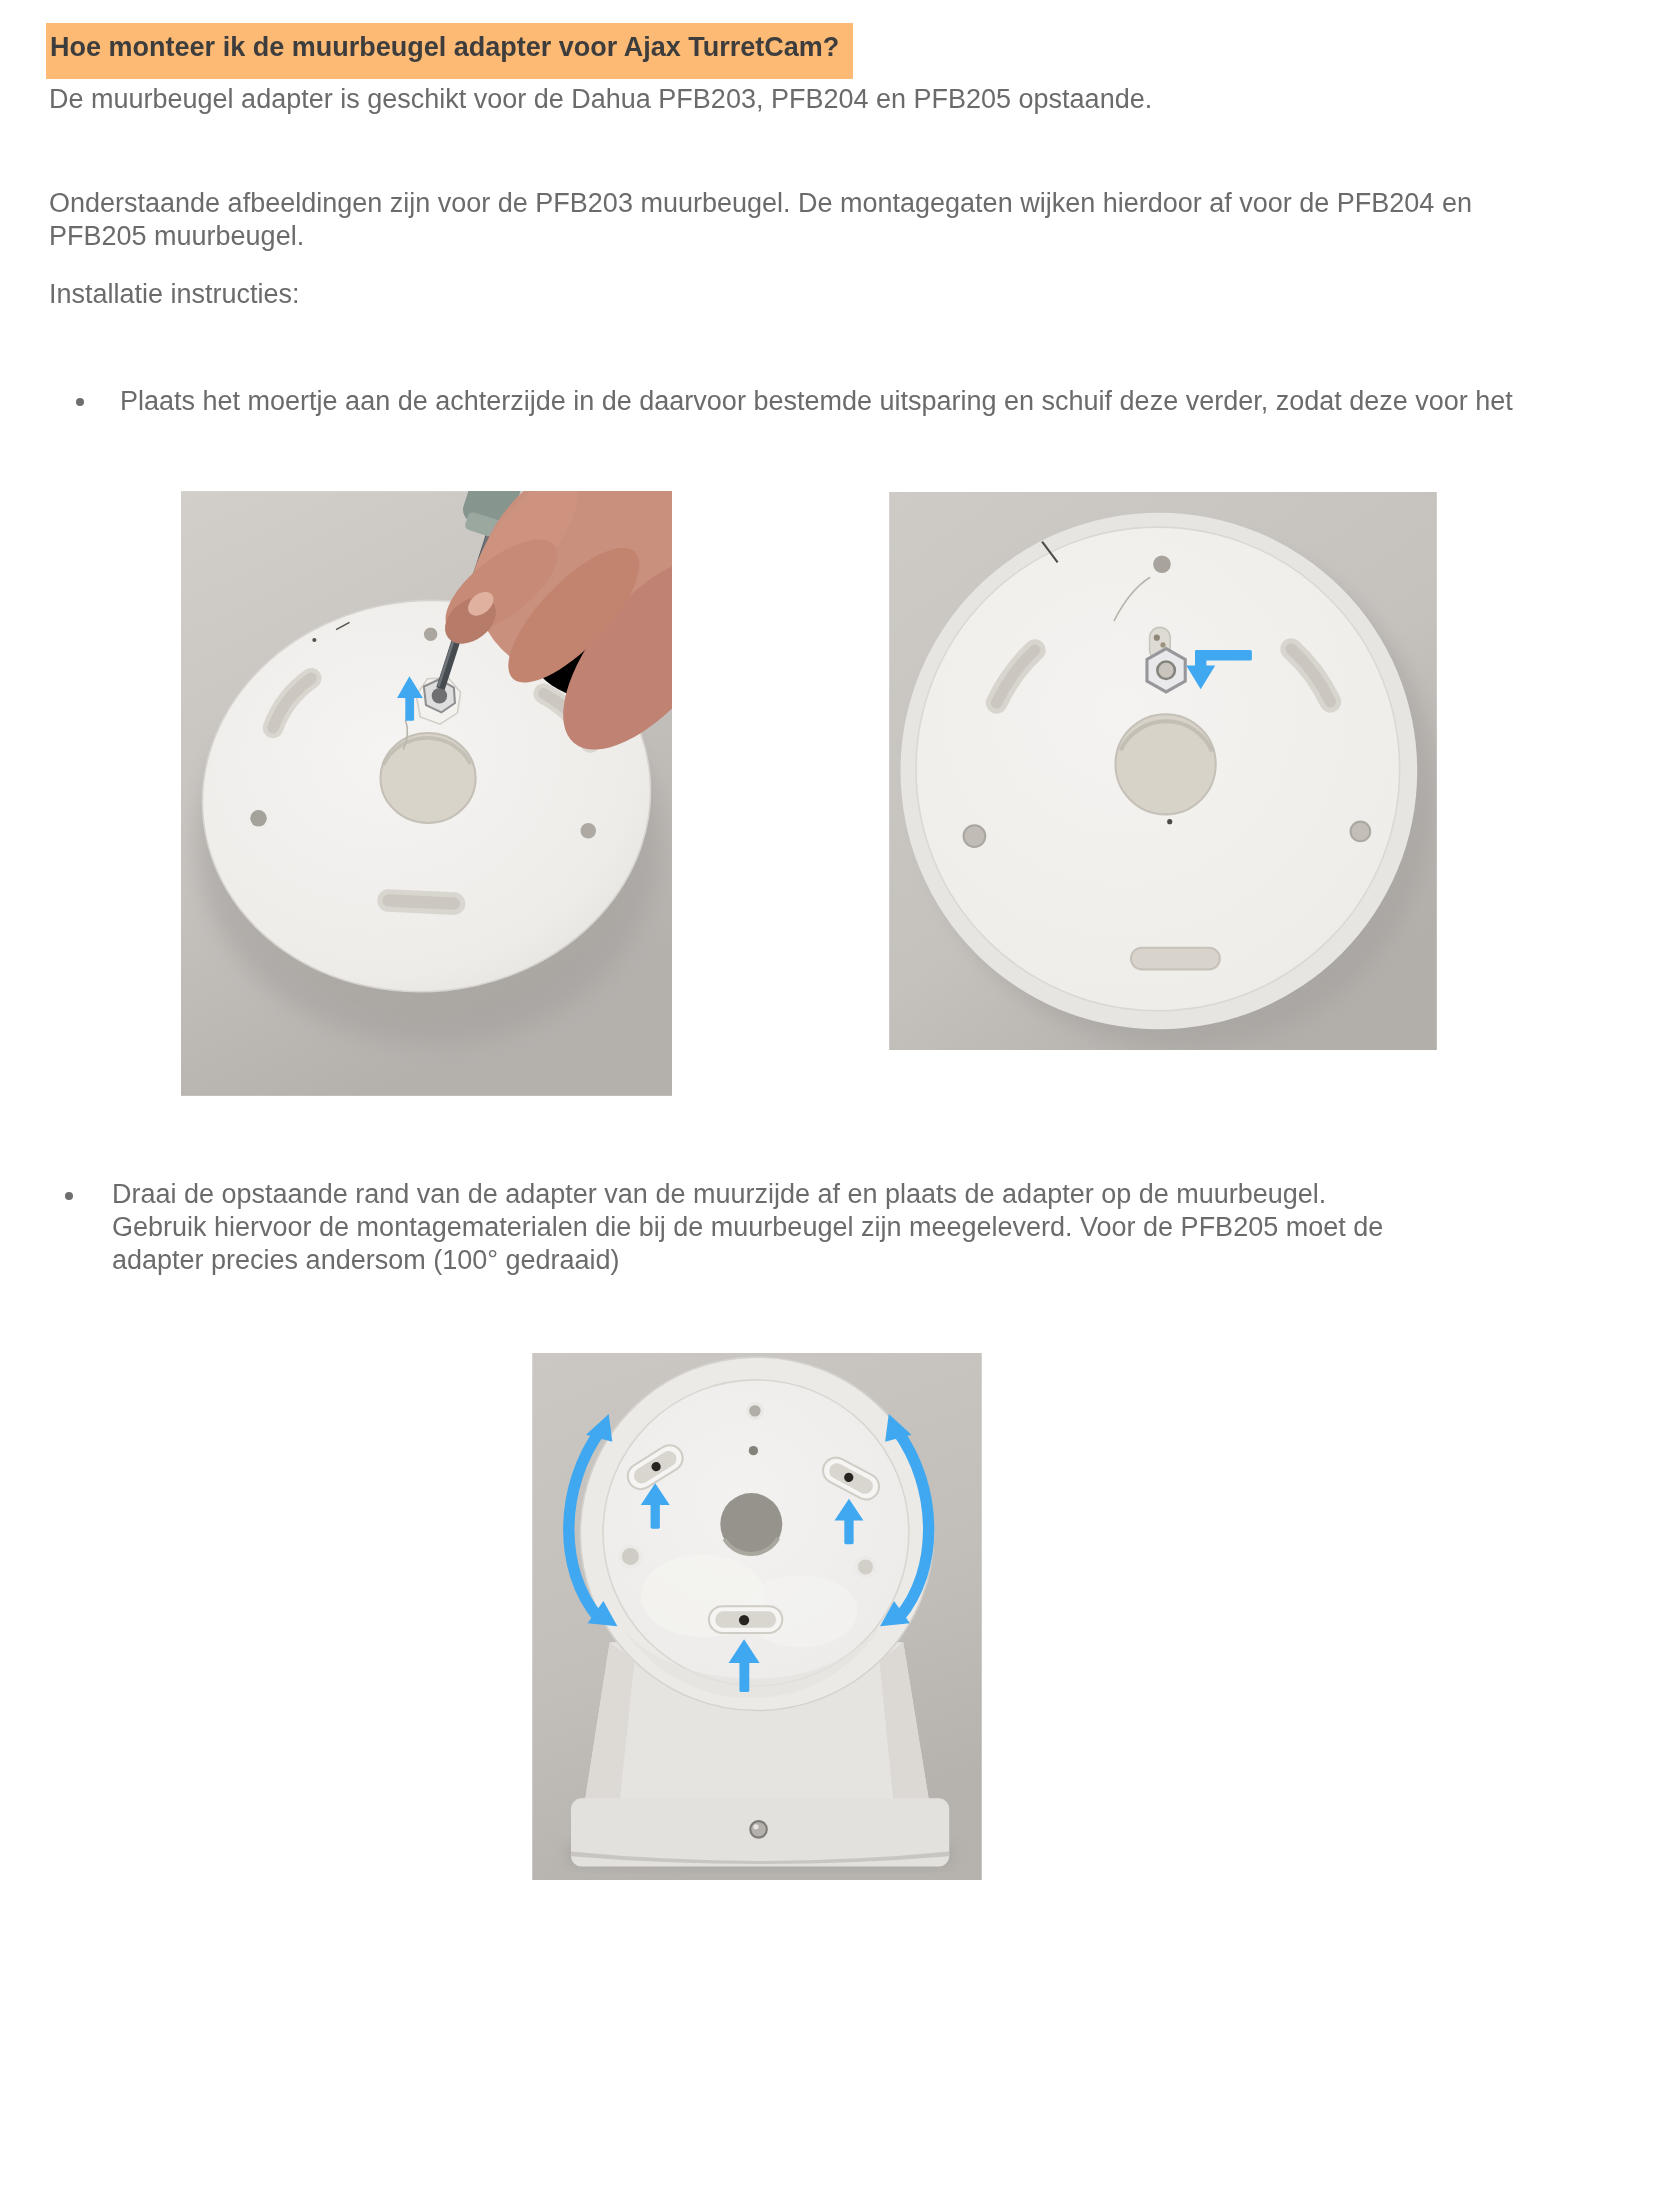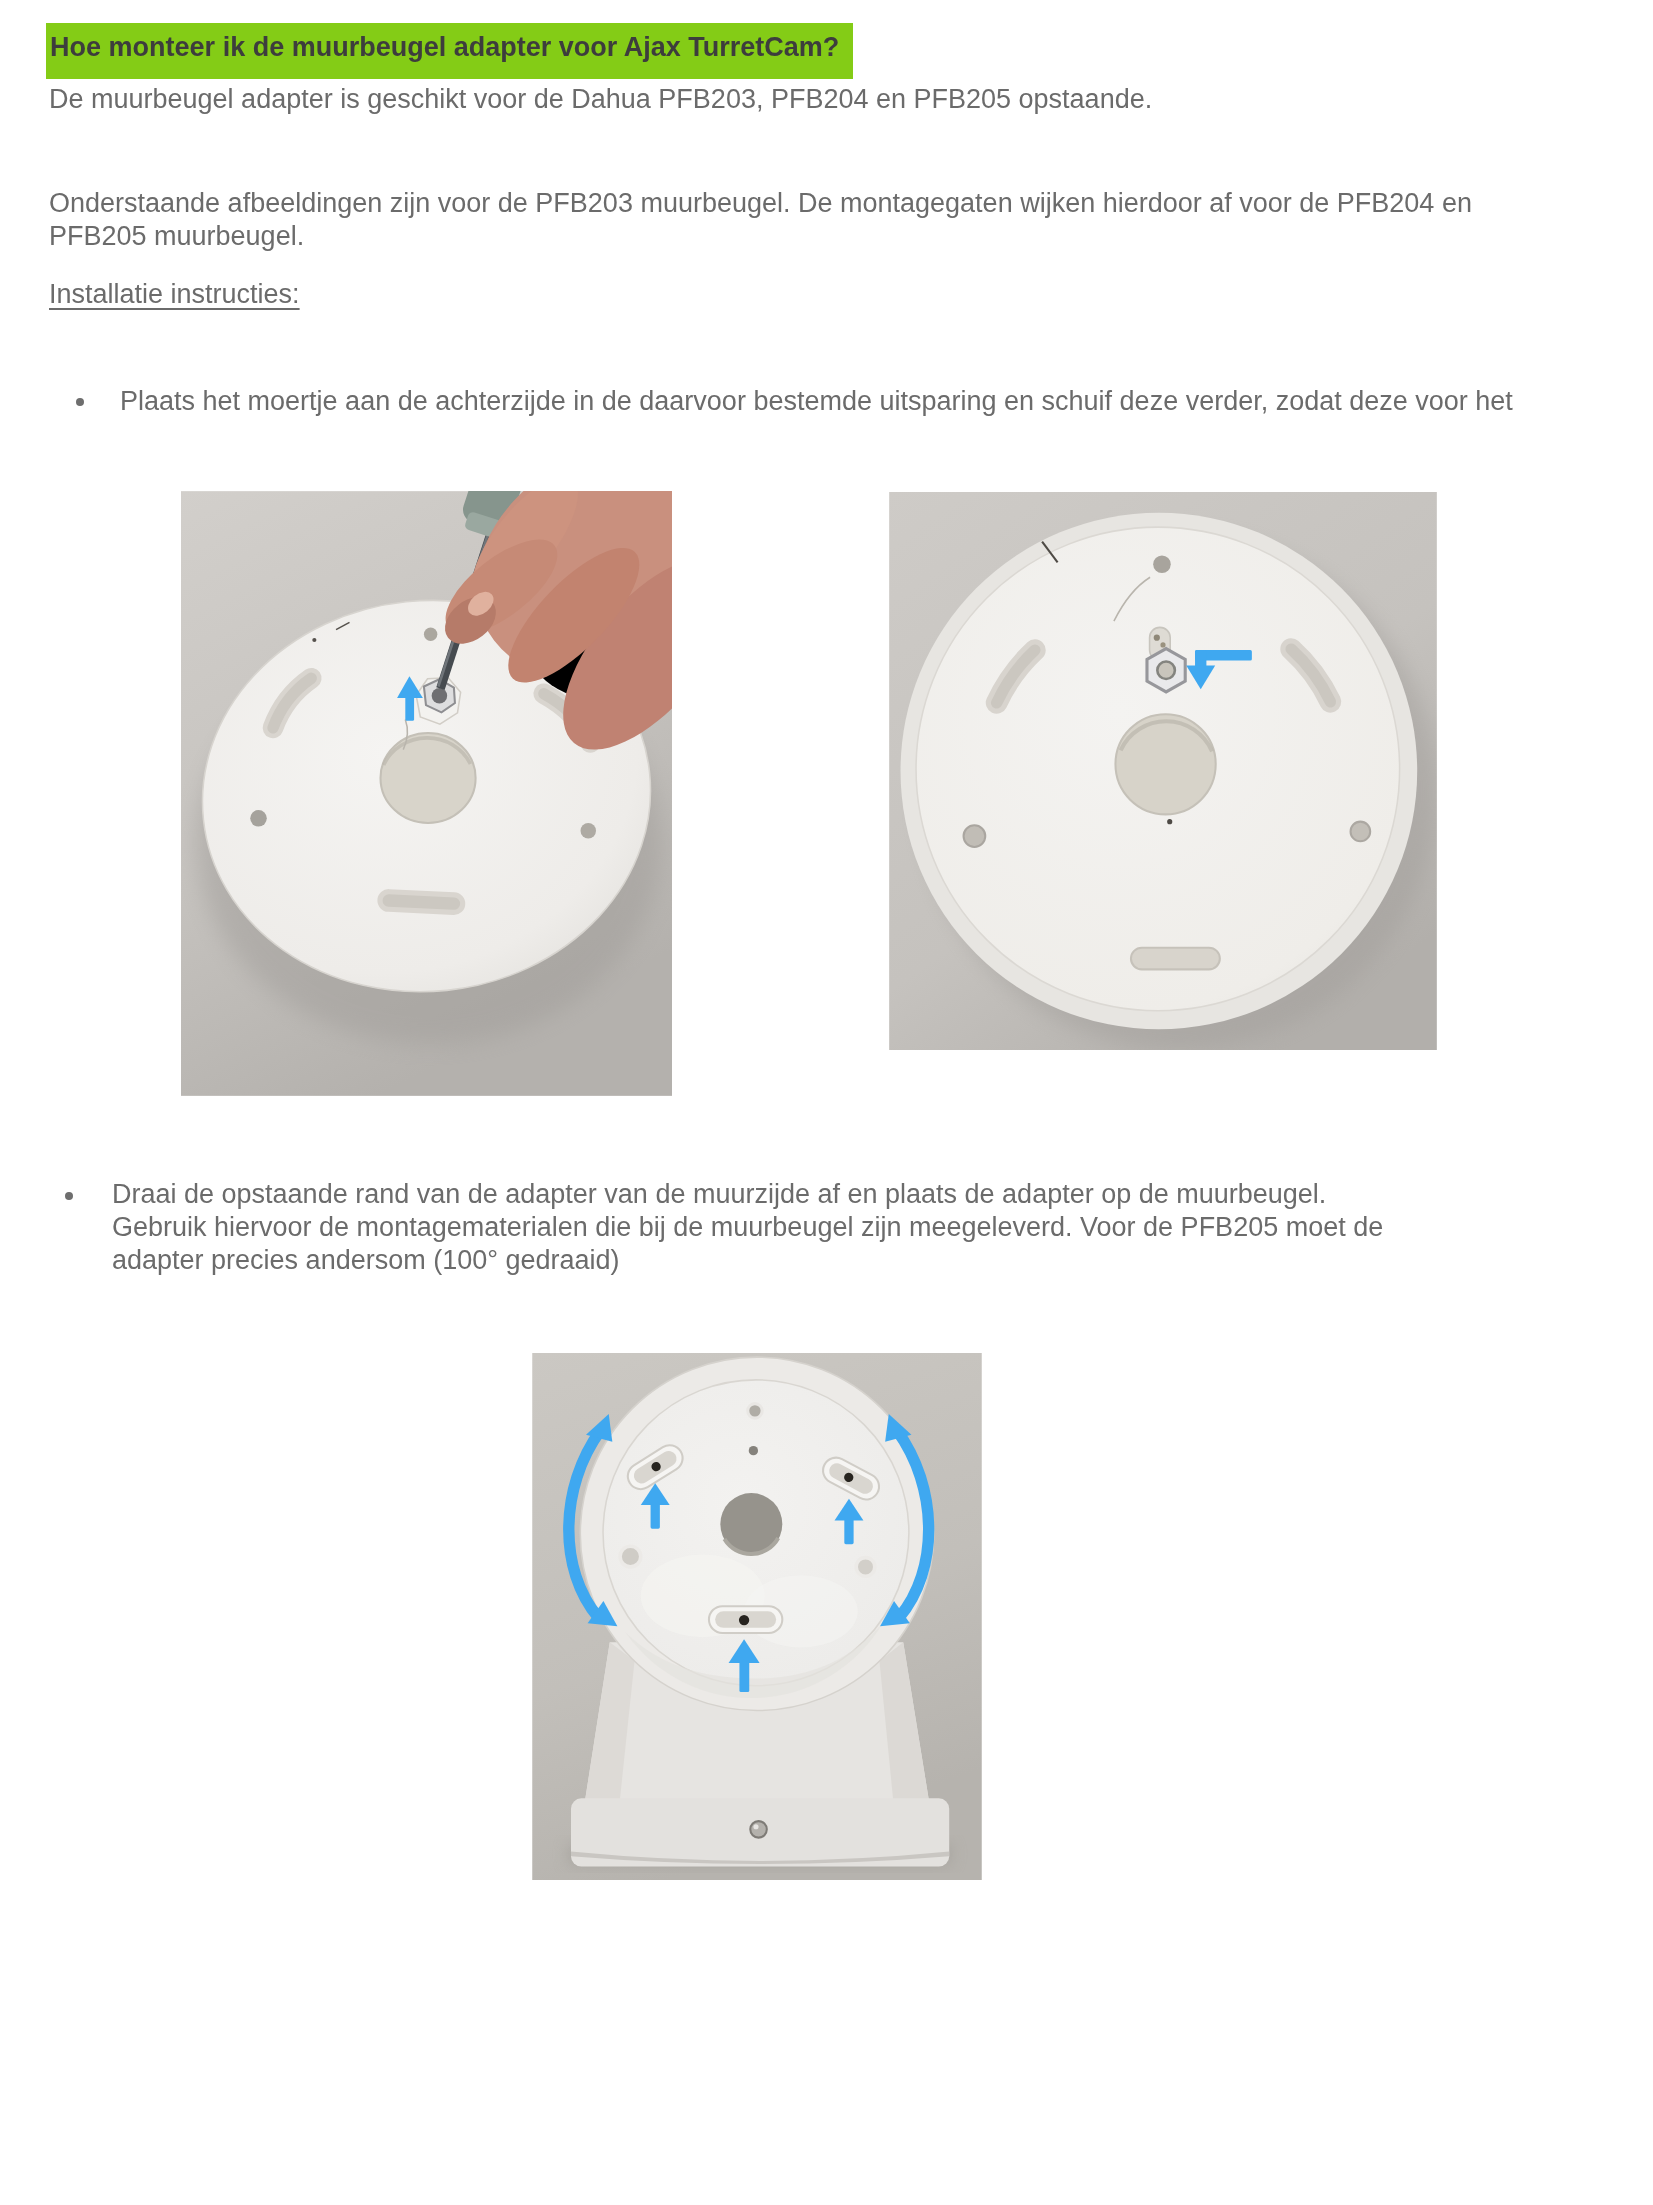--- a/index.html
+++ b/index.html
@@ -6,23 +6,23 @@
   body{
     width:1654px;height:2205px;position:relative;overflow:hidden;
     background:#ffffff;
     font-family:"Liberation Sans","DejaVu Sans",sans-serif;
     font-size:27px;line-height:33px;color:#6b6b6b;
   }
   .abs{position:absolute;}
   .nowrap{white-space:nowrap;}
   .title{
     font-weight:bold;color:#3d3d3d;font-size:27px;line-height:33px;
-    background:#84cc16;display:inline-block;padding:8.3px 13.4px 14.5px 4.1px;
+    background:#fdba74;display:inline-block;padding:8.3px 13.4px 14.5px 4.1px;
   }
-  .heading-underline{text-decoration:underline;text-underline-offset:4.7px;text-decoration-thickness:1.6px;}
+  .heading-underline{text-underline-offset:4.7px;text-decoration-thickness:1.6px;}
   .dot{width:7.8px;height:7.8px;border-radius:50%;background:#6e6e6e;}
   figure{margin:0;padding:0;}
   svg{display:block;}
 </style>
 </head>
 <body>
 
 <div class="abs" style="left:46px;top:23px;">
   <span class="title">Hoe monteer ik de muurbeugel adapter voor Ajax TurretCam?</span>
 </div>

